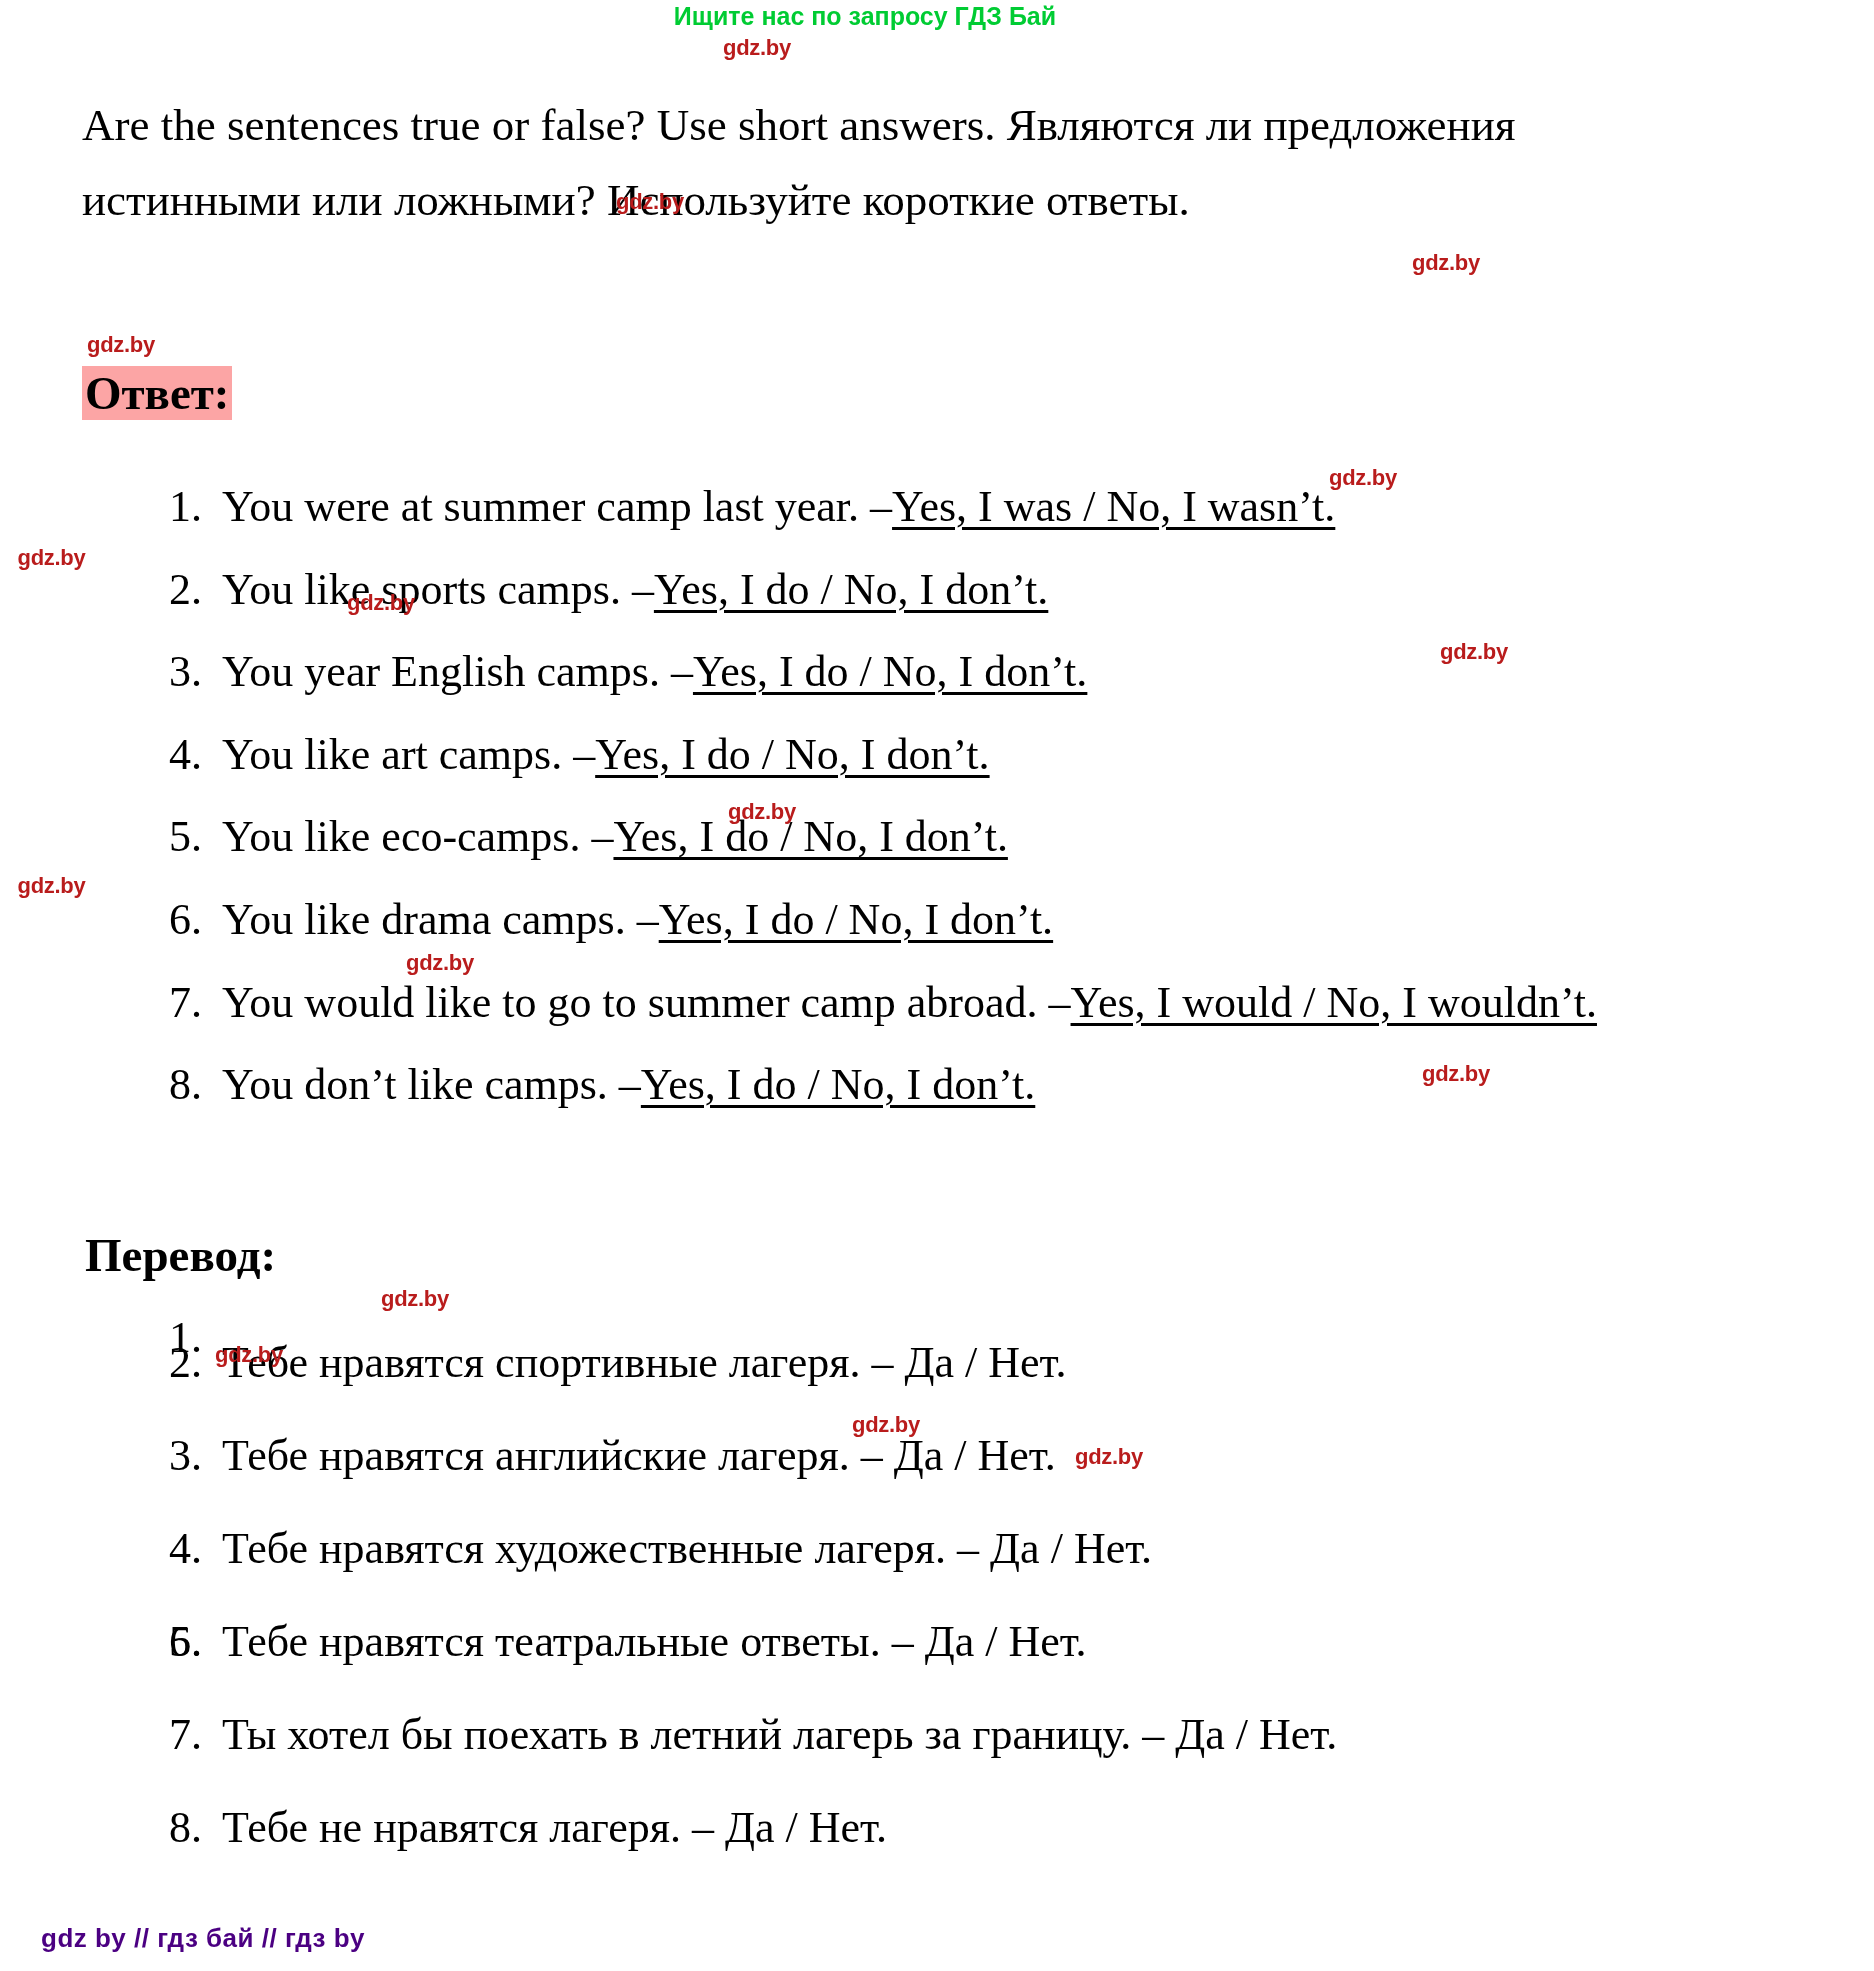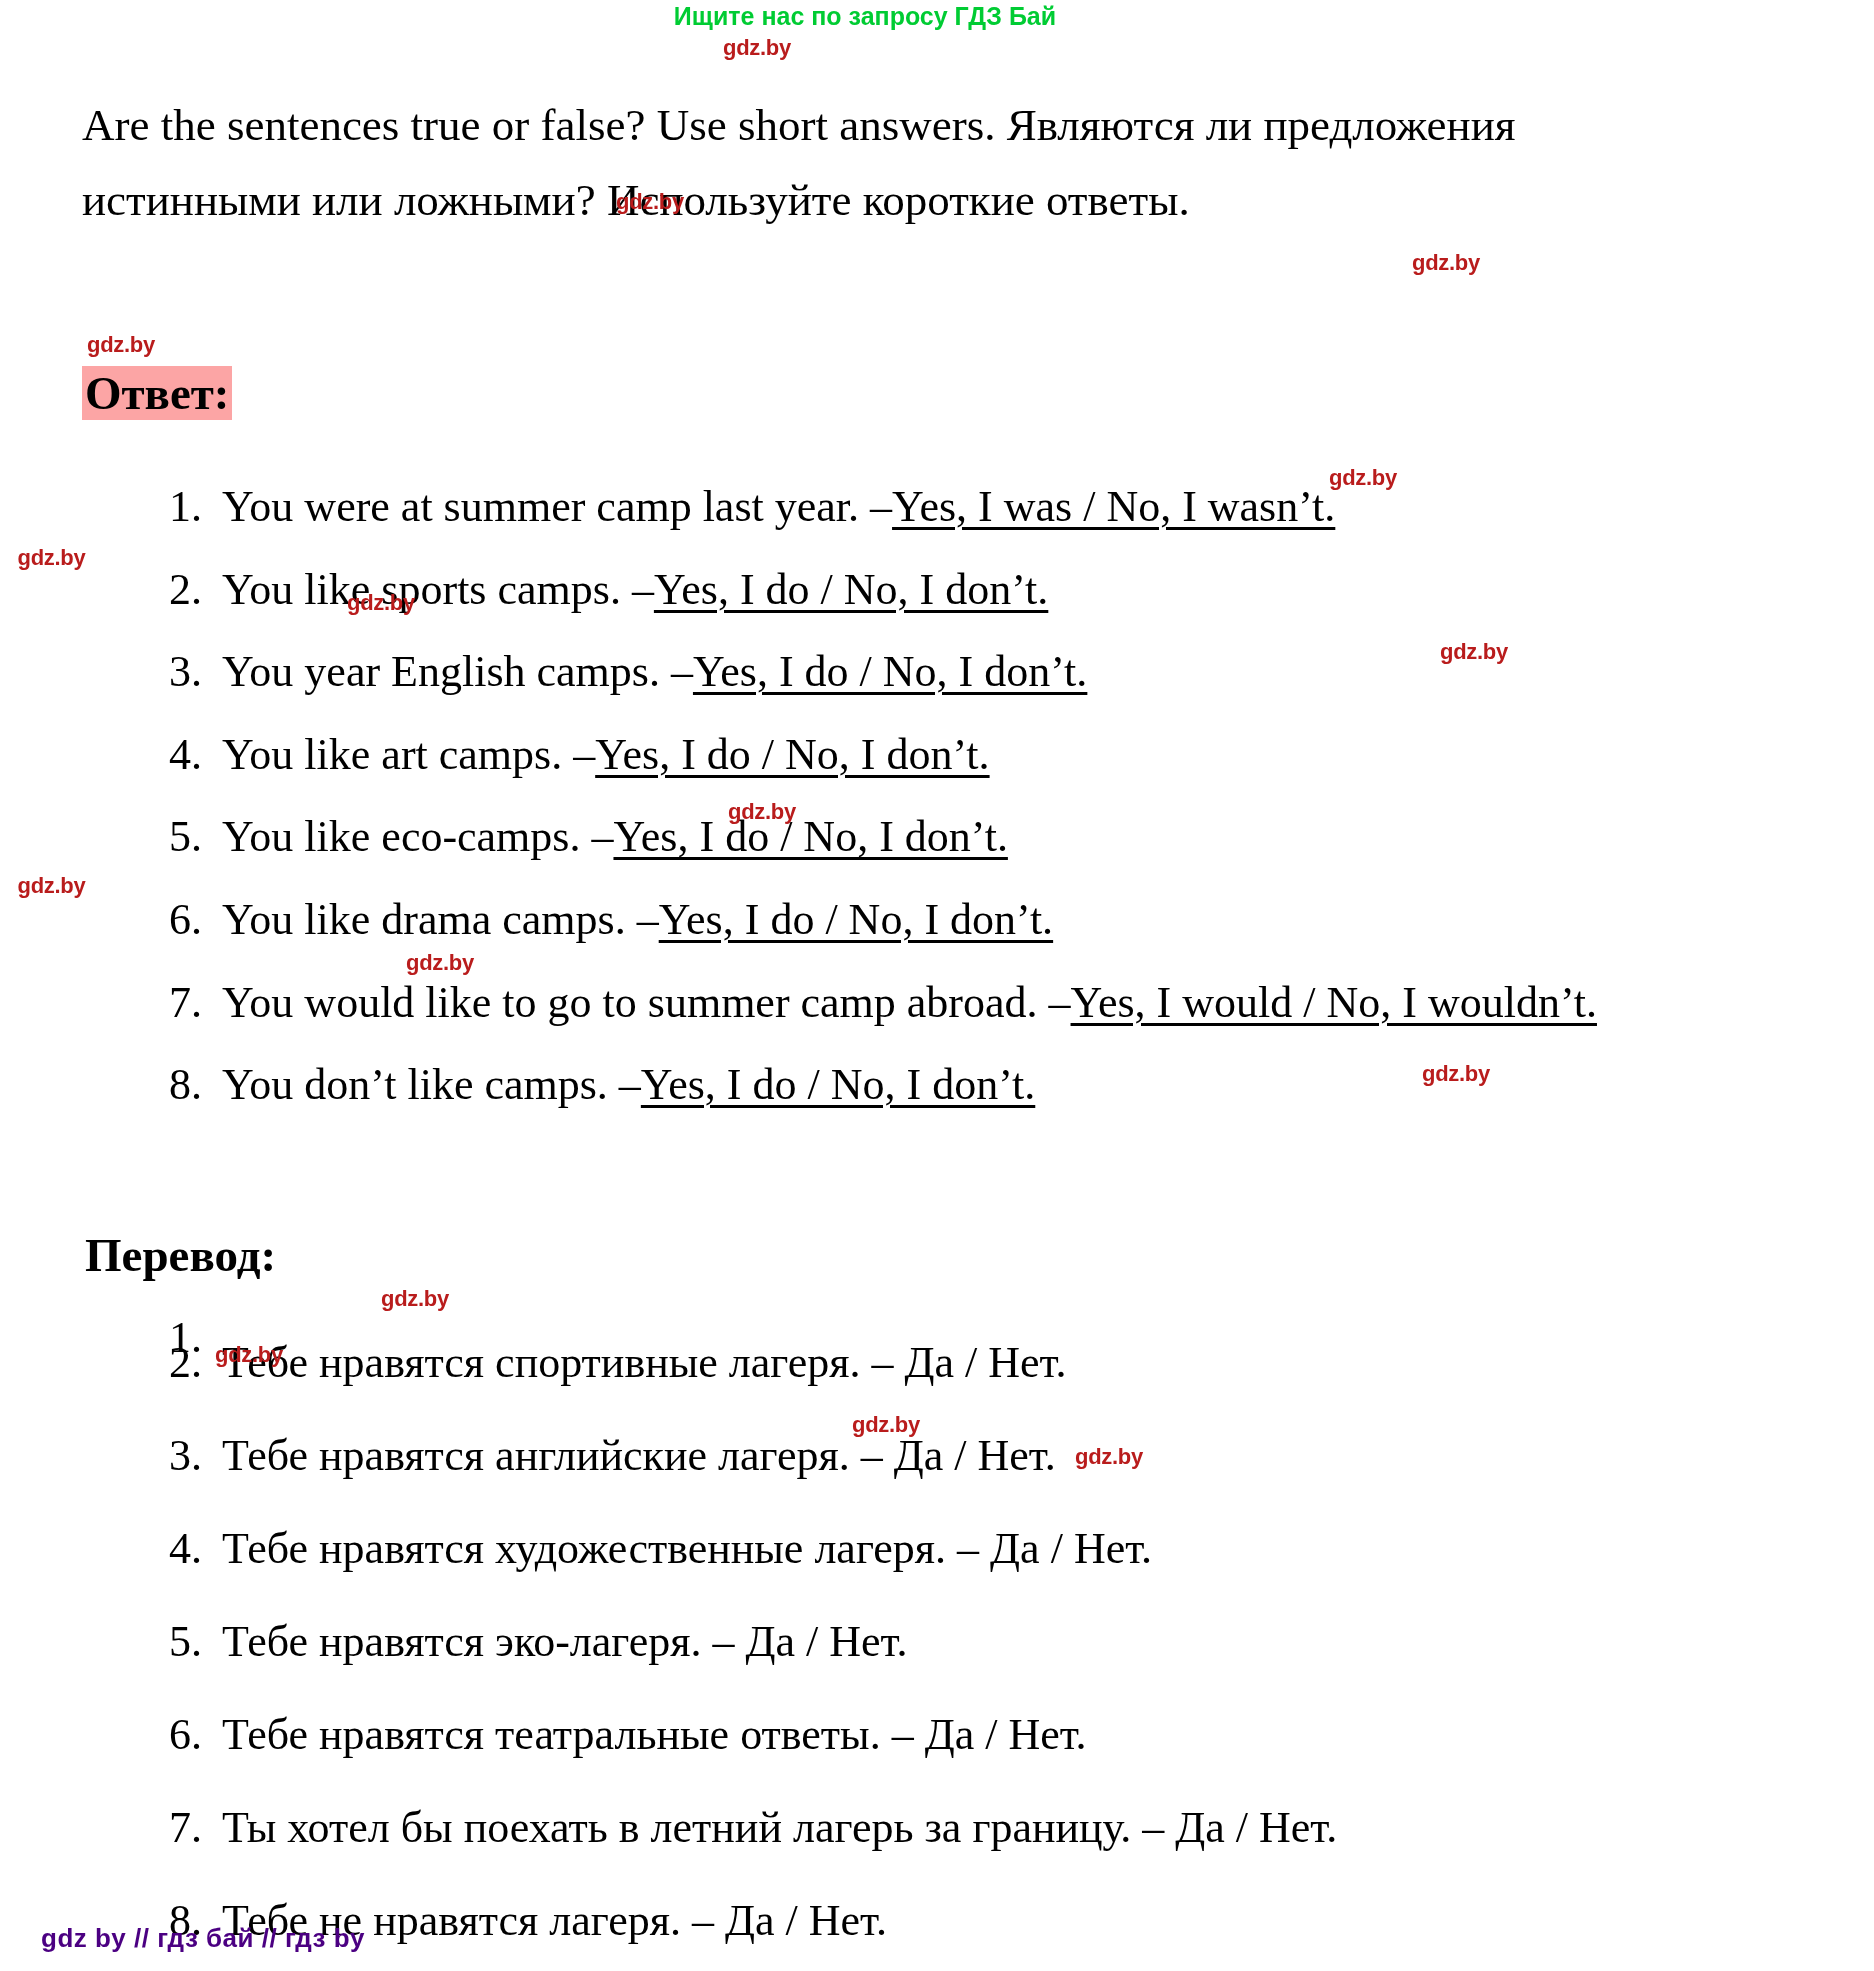--- a/index.html
+++ b/index.html
@@ -169,21 +169,21 @@
     <li>
       <span class="num">2.</span><span>Тебе нравятся спортивные лагеря. – Да / Нет.</span>
     </li>
     <li>
       <span class="num">3.</span><span>Тебе нравятся английские лагеря. – Да / Нет.</span>
     </li>
     <li>
       <span class="num">4.</span><span>Тебе нравятся художественные лагеря. – Да / Нет.</span>
     </li>
     <li>
-      <span class="num">5.</span><span>Тебе нравятся эко-лагеря. – Да / Нет.</span>
+      <span class="num">5.</span>
     </li>
     <li>
       <span class="num">6.</span><span>Тебе нравятся театральные ответы. – Да / Нет.</span>
     </li>
     <li>
       <span class="num">7.</span><span>Ты хотел бы поехать в летний лагерь за границу. – Да / Нет.</span>
     </li>
     <li>
       <span class="num">8.</span><span>Тебе не нравятся лагеря. – Да / Нет.</span>
     </li>

